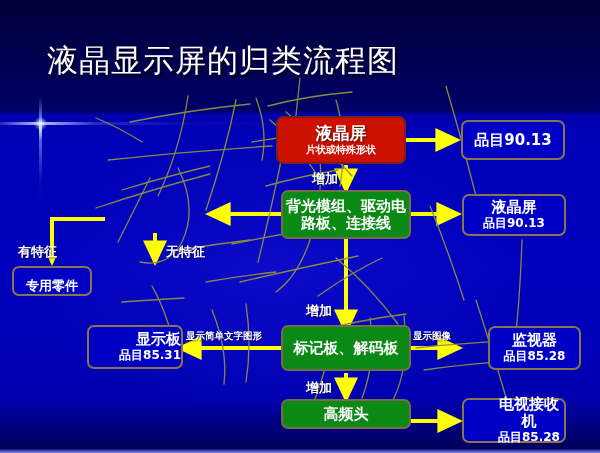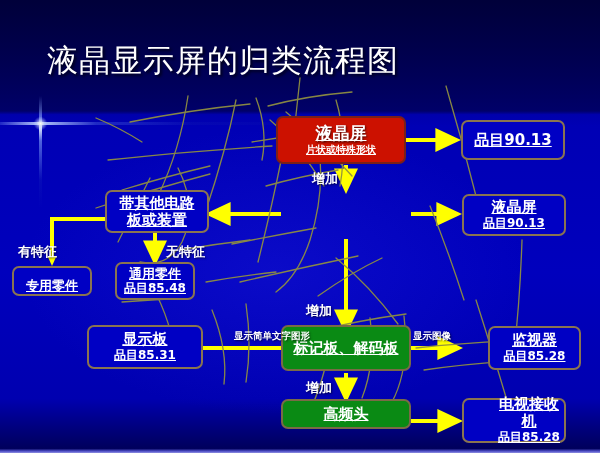--- a/index.html
+++ b/index.html
@@ -76,21 +76,20 @@
     position:absolute;
     border-radius: 7px;
     border: 2px solid #8a7450;
     box-sizing: border-box;
     display:flex; flex-direction:column;
     align-items:center; justify-content:center;
     text-align:center;
     color:#ffffff;
     line-height: 1.12;
     font-family: "DejaVu Sans", "Liberation Sans", sans-serif;
-    text-decoration: underline;
   }
   .node.blue { background:#0000c4; }
   .node.green{ background:#0a8a14; border-color:#7a6a46; }
   .node.red  { background:#cc1100; border-color:#7a2018; }
   .node .l1 { font-size:15px; font-weight:700; }
   .node .l2 { font-size:12px; font-weight:700; margin-top:1px; }
   .node.red .l1 { font-size:17px; text-shadow:1px 1px 2px rgba(0,0,0,.6); }
   .node.red .l2 { font-size:10px; }
   .node.small .l1 { font-size:13px; }
   .node.small .l2 { font-size:12px; }
@@ -215,41 +214,37 @@
 
   <div class="node red" style="left:276px; top:116px; width:130px; height:48px;">
     <div class="l1">液晶屏</div>
     <div class="l2">片状或特殊形状</div>
   </div>
 
   <div class="node blue" style="left:461px; top:120px; width:104px; height:40px;">
     <div class="l1">品目90.13</div>
   </div>
 
-
-  <div class="node blue" style="left:105px; top:190px; width:104px; height:43px;">
-    <div class="l1">带其他电路</div>
-    <div class="l1">板或装置</div>
-  </div>
+  <div class="node green" style="left:281px; top:190px; width:130px; height:49px;">
+    <div class="l1">背光模组、驱动电</div>
+    <div class="l1">路板、连接线</div>
+  </div>
+
 
   <div class="node blue" style="left:462px; top:194px; width:104px; height:42px;">
     <div class="l1">液晶屏</div>
     <div class="l2">品目90.13</div>
   </div>
 
   <div class="node blue small" style="left:12px; top:266px; width:80px; height:30px;justify-content:flex-end;">
     <div class="l1">专用零件</div>
   </div>
 
-  <div class="node blue small" style="left:115px; top:262px; width:80px; height:38px;">
-    <div class="l1">通用零件</div>
-    <div class="l2">品目85.48</div>
-  </div>
-
-  <div class="node blue" style="left:87px; top:325px; width:116px; height:44px;">
+
+  <div class="node blue" style="left:87px; top:325px; width:96px; height:44px;align-items:flex-end;">
     <div class="l1">显示板</div>
     <div class="l2">品目85.31</div>
   </div>
 
   <div class="node green" style="left:281px; top:325px; width:130px; height:46px;">
     <div class="l1">标记板、解码板</div>
   </div>
 
   <div class="node blue" style="left:488px; top:326px; width:93px; height:44px;">
     <div class="l1">监视器</div>
@@ -262,18 +257,18 @@
 
   <div class="node blue" style="left:462px; top:398px; width:104px; height:45px;padding-left:30px;">
     <div class="l1">电视接收机</div>
     <div class="l2">品目85.28</div>
   </div>
 
   <div class="elabel" style="left:312px; top:170px;">增加</div>
   <div class="elabel" style="left:18px; top:243px;">有特征</div>
   <div class="elabel" style="left:166px; top:243px;">无特征</div>
   <div class="elabel" style="left:306px; top:302px;">增加</div>
-  <div class="elabel tiny" style="left:186px; top:330px;margin-left:48px;">显示简单文字图形</div>
+  <div class="elabel tiny" style="left:186px; top:330px;">显示简单文字图形</div>
   <div class="elabel tiny" style="left:413px; top:330px;">显示图像</div>
   <div class="elabel" style="left:306px; top:379px;">增加</div>
 
 
 </div>
 
 </body></html>

